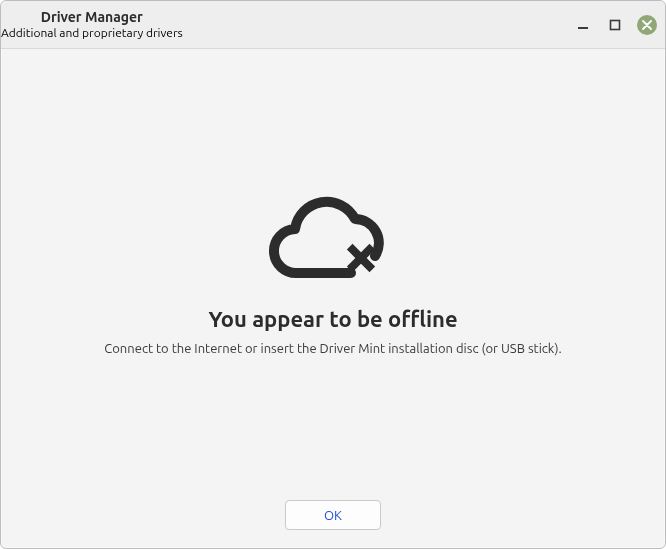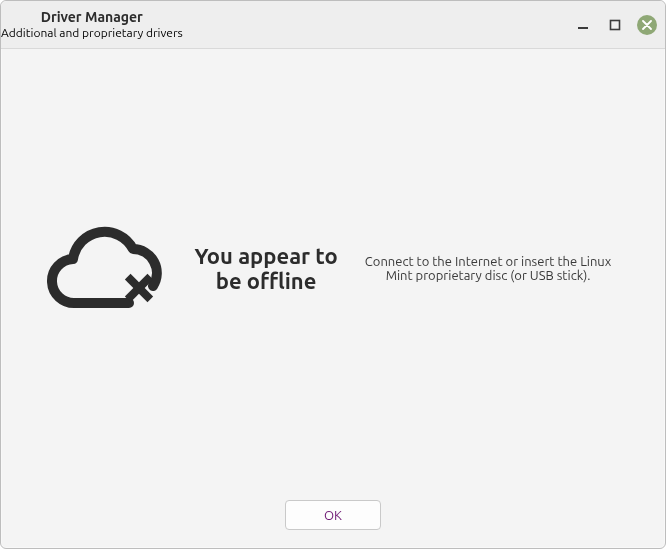--- a/index.html
+++ b/index.html
@@ -69,21 +69,21 @@
       border-radius: 50%;
       background: #8fa876;
       display: flex;
       align-items: center;
       justify-content: center;
       color: #fff;
     }
     .content {
       flex: 1;
       display: flex;
-      flex-direction: row;
+      flex-direction: column;
       align-items: center;
       justify-content: center;
       padding: 20px 40px;
       gap: 10px;
     }
     .cloud-icon {
       width: 140px;
       height: 110px;
       color: #2c2c2c;
       margin-bottom: 6px;
@@ -105,21 +105,21 @@
       padding: 14px 0 18px 0;
     }
     .ok-btn {
       min-width: 96px;
       height: 30px;
       padding: 0 18px;
       background: #fdfdfd;
       border: 1px solid #c9c9c9;
       border-radius: 4px;
       font-size: 13px;
-      color: #701a75;
+      color: #1d4ed8;
       cursor: pointer;
       font-family: inherit;
     }
   </style>
 </head>
 <body>
 
 <div class="window">
   <div class="titlebar">
     <div class="title-text">
@@ -153,19 +153,19 @@
                  a32 32 0 0 0 -60 10
                  a22 22 0 0 0 2 44
                  h54" fill="none" stroke="#2c2c2c" stroke-width="10" stroke-linecap="round" stroke-linejoin="round"></path>
         <g transform="translate(98,78)">
           <rect x="-4" y="-16" width="8" height="32" transform="rotate(45)" fill="#2c2c2c"></rect>
           <rect x="-4" y="-16" width="8" height="32" transform="rotate(-45)" fill="#2c2c2c"></rect>
         </g>
       </svg>
     </div>
     <div class="heading">You appear to be offline</div>
-    <div class="subtext">Connect to the Internet or insert the Linux Mint proprietary disc (or USB stick).</div>
+    <div class="subtext">Connect to the Internet or insert the Driver Mint installation disc (or USB stick).</div>
   </div>
 
   <div class="footer">
     <button class="ok-btn">OK</button>
   </div>
 </div>
 
 </body></html>

